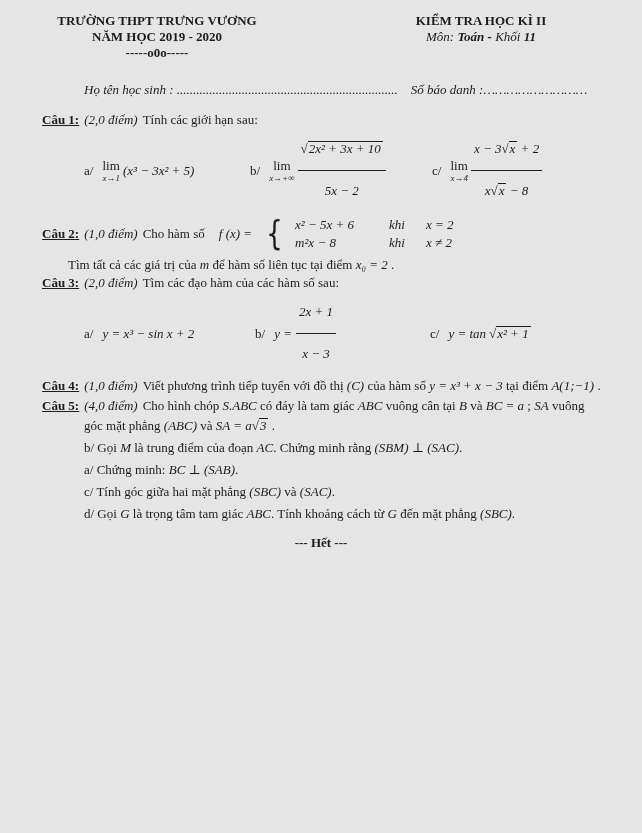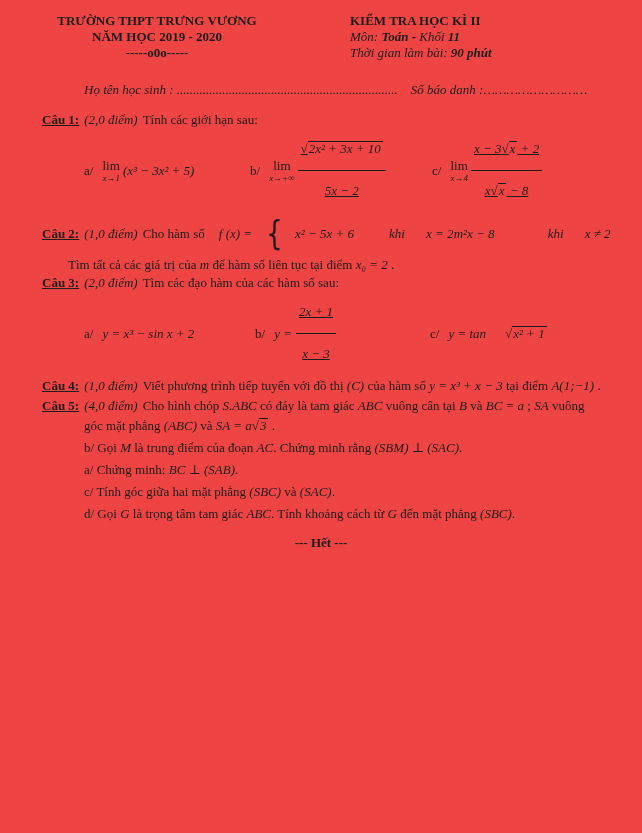--- a/index.html
+++ b/index.html
@@ -1,25 +1,25 @@
 <!DOCTYPE html>
 <html><head>
 <meta charset="utf-8">
 <style>
   * { margin:0; padding:0; box-sizing:border-box; }
   html,body { background:#fff; }
   .page {
-    width:642px; height:833px; margin:0 auto; background:#ef4444;
+    width:642px; height:833px; margin:0 auto; background:#e5e5e5;
     font-family:"Liberation Serif","DejaVu Serif",serif;
     font-size:13px; color:#1c1c1c; overflow:hidden; position:relative;
   }
   
   .hdr { display:flex; justify-content:space-between; padding:13px 30px 0 38px; line-height:1.24; }
   .hdr-l { width:238px; text-align:center; font-weight:bold; }
-  .hdr-r { width:262px; }
+  .hdr-r { width:262px; text-align:center; }
   .hdr-r .t { font-weight:bold; }
   .it { font-style:italic; }
   .bi { font-style:italic; font-weight:bold; }
   
   .student { margin:21px 0 0 84px; font-style:italic; }
   .student .sbd { margin-left:13px; }
   
   .qhead { margin-left:42px; }
   .qlabel { font-weight:bold; text-decoration:underline; margin-right:5px; }
   .pts { font-style:italic; margin-right:5px; }
@@ -30,30 +30,30 @@
   .row1 { margin-top:1px; min-height:46px; }
   .row1 .col-a { width:166px; } .row1 .col-b { width:182px; }
   .row3 { margin-top:1px; min-height:42px; }
   .row3 .col-a { width:171px; } .row3 .col-b { width:175px; }
   .col { display:flex; align-items:center; }
   
   .lim { display:inline-flex; flex-direction:column; align-items:center; line-height:1; margin:0 3px 0 0; }
   .lim .s { font-size:9px; font-style:italic; margin-top:2px;text-align:center; }
   
   .frac { display:inline-block; vertical-align:middle; text-align:center; line-height:1.3; }
-  .frac .num, .frac .den { display:block; padding:12px 3px;text-decoration:underline; }
+  .frac .num, .frac .den { display:block; padding:12px 3px; }
   .frac .den { border-top:1px solid #1c1c1c; }
   
   .sqrt { white-space:nowrap; }
   .sqrt .rc { display:inline-block; border-top:1px solid #1c1c1c; line-height:1.15; padding:0 2px 0 1px; font-style:italic; }
   
   .q2row { display:flex; align-items:center; margin:1px 0 0 42px; min-height:42px;gap:8px; }
   .fx { font-style:italic; margin:0 2px 0 6px; }
   .brace { font-size:33px; font-weight:400; line-height:.85; margin:0 2px; font-family:"DejaVu Sans",sans-serif; transform:scaleX(.8); }
-  .cases { display:flex; row-gap:3px; }
+  .cases { display:flex; flex-direction:column; row-gap:3px; }
   .case { display:flex; font-style:italic; line-height:1.15; }
   .case .e { width:94px; } .case .k { width:37px; }
   .q2note { margin:2px 0 0 68px; }
   .q3head { margin-top:2px; }
   .q4line { margin:3px 30px 0 42px; }
   .q5l1 { margin:3px 30px 0 42px; line-height:1.4; }
   .q5l2 { margin:3px 0 0 84px; }
   .q5item { margin:6px 0 0 84px; }
   .footer { margin-top:13px; text-align:center; font-weight:bold; }
 </style>
@@ -64,21 +64,20 @@
 
   <div class="hdr">
     <div class="hdr-l">
       <div>TRƯỜNG THPT TRƯNG VƯƠNG</div>
       <div>NĂM HỌC 2019 - 2020</div>
       <div>-----o0o-----</div>
     </div>
     <div class="hdr-r">
       <div class="t">KIỂM TRA HỌC KÌ II</div>
       <div><span class="it">Môn: </span><span class="bi">Toán</span><span class="bi"> - </span><span class="it">Khối </span><span class="bi">11</span></div>
-      <div><span class="it">Thời gian làm bài: </span><span class="bi">90 phút</span></div>
     </div>
   </div>
 
   <div class="student"><span>Họ tên học sinh : </span><span>....................................................................</span><span class="sbd">Số báo danh :</span><span>………………………</span></div>
 
   <div class="qhead" style="margin-top:14px"><span class="qlabel">Câu 1:</span><span class="pts">(2,0 điểm)</span><span>Tính các giới hạn sau:</span></div>
   <div class="mrow row1">
     <span class="col col-a">
       <span class="tag">a/</span>
       <span class="lim">
@@ -139,21 +138,21 @@
     <span class="col col-b">
       <span class="tag">b/</span>
       <span class="m" style="margin-right:4px">y =</span>
       <span class="frac">
         <span class="num m">2x + 1</span>
         <span class="den m">x − 3</span>
       </span>
     </span>
     <span class="col">
       <span class="tag">c/</span>
-      <span class="m" style="margin-right:19px">y = tan</span>
+      <span class="m" style="margin-right:3px">y = tan</span>
       <span class="sqrt"><span class="rad">√</span><span class="rc">x² + 1</span></span>
     </span>
   </div>
 
   <div class="q4line"><span class="qlabel">Câu 4:</span><span class="pts">(1,0 điểm)</span><span>Viết phương trình tiếp tuyến với đồ thị </span><span class="m">(C)</span><span> của hàm số </span><span class="m">y = x³ + x − 3</span><span> tại điểm </span><span class="m">A(1;−1)</span><span> .</span></div>
 
   <div class="q5l1"><span class="qlabel">Câu 5:</span><span class="pts">(4,0 điểm)</span><span>Cho hình chóp </span><span class="m">S.ABC</span><span> có đáy là tam giác </span><span class="m">ABC</span><span> vuông cân tại </span><span class="m">B</span><span> và </span><span class="m">BC = a</span><span> ; </span><span class="m">SA</span><span> vuông</span></div>
   <div class="q5l2"><span>góc mặt phẳng </span><span class="m">(ABC)</span><span> và </span><span class="m">SA = a</span><span class="sqrt"><span class="rad">√</span><span class="rc">3</span></span><span> .</span></div>
 
   <div class="q5item"><span>b/ Gọi </span><span class="m">M</span><span> là trung điểm của đoạn </span><span class="m">AC</span><span>. Chứng minh rằng </span><span class="m">(SBM) ⊥ (SAC)</span><span>.</span></div>

